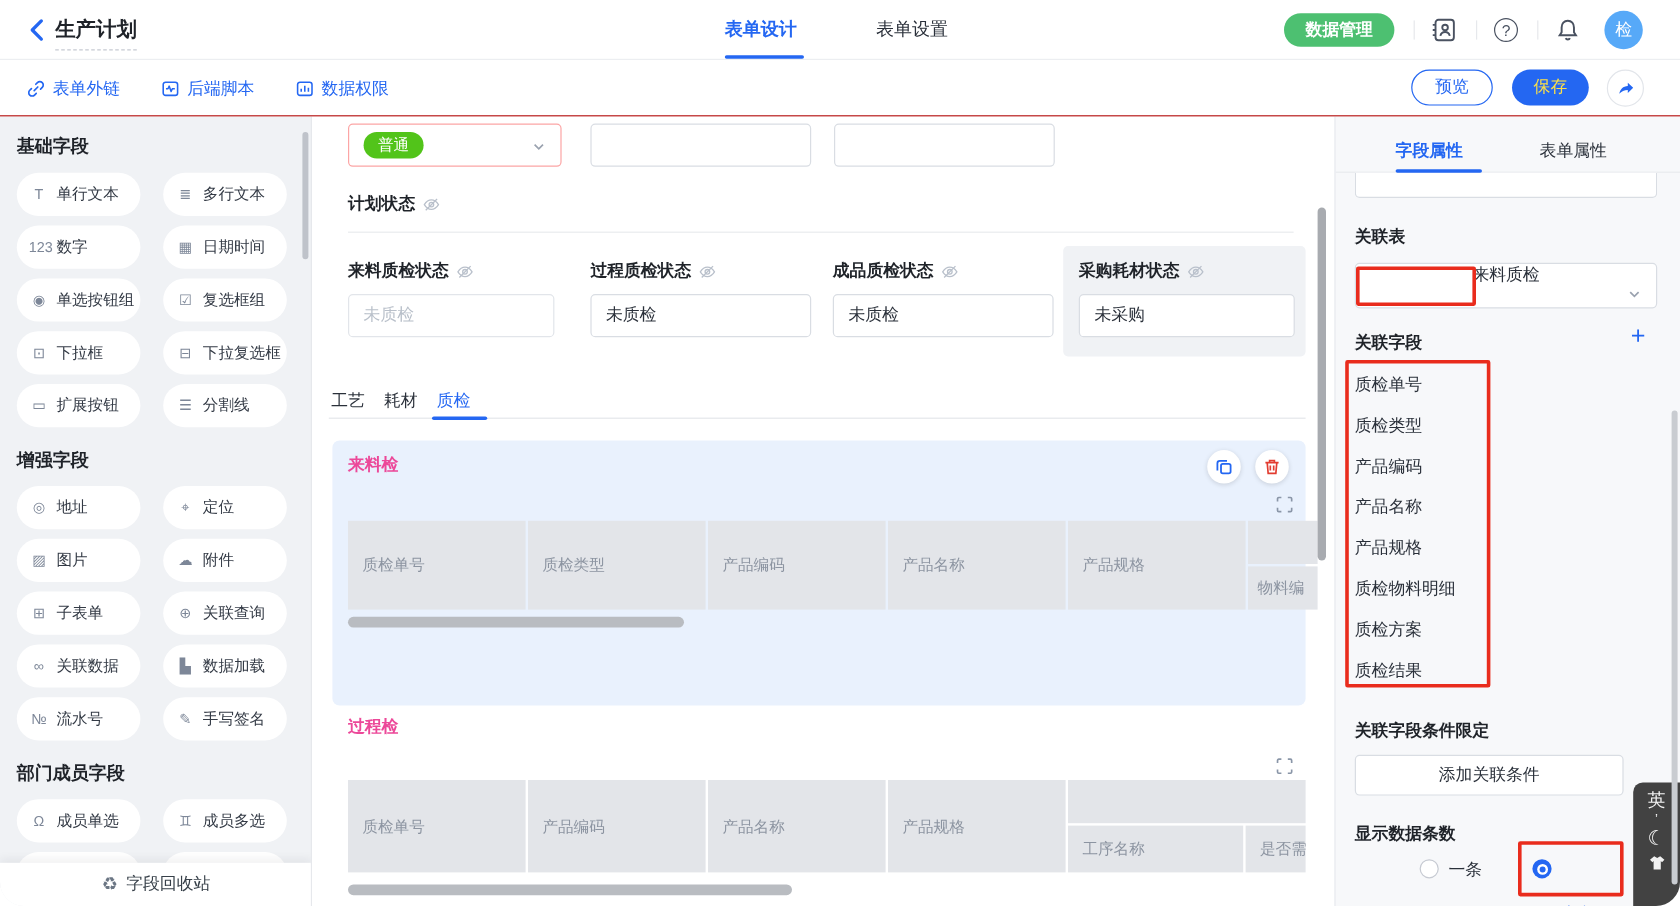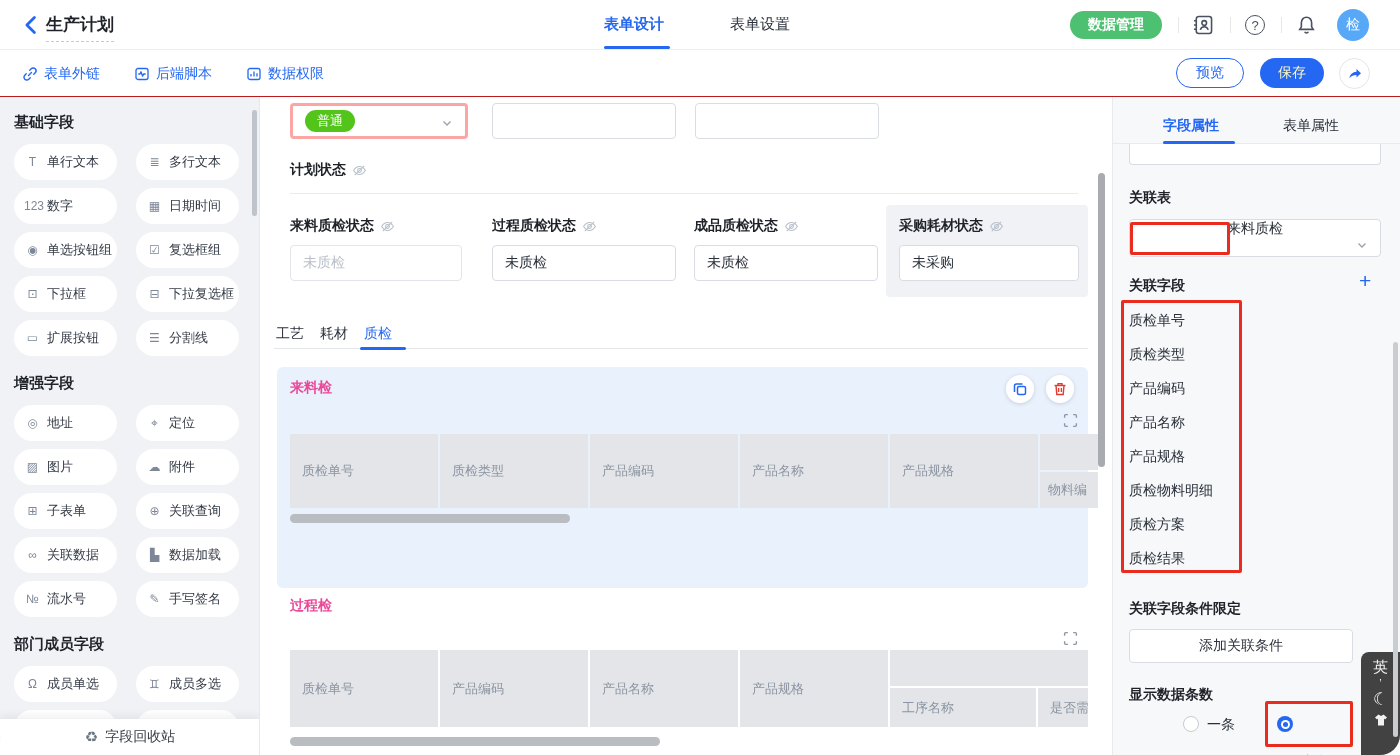--- a/index.html
+++ b/index.html
@@ -19,42 +19,42 @@
   .tb-divider { position:absolute; top:17px; width:1px; height:16px; background:#e6e8ec; }
   .tb-icon { position:absolute; top:14px; width:22px; height:22px; cursor:pointer; }
   .help-circle { position:absolute; left:1245px; top:15px; width:20px; height:20px; border:1.4px solid #4a5261; border-radius:50%; color:#4a5261; font-size:13px; display:flex; align-items:center; justify-content:center; cursor:pointer; }
   .avatar { position:absolute; left:1337px; top:9px; width:32px; height:32px; background:#57a9f8; border-radius:50%; color:#fff; font-size:14px; display:flex; align-items:center; justify-content:center; cursor:pointer; }
 
   
   .subbar { position:absolute; left:0; top:50px; width:1400px; height:47px; background:#fff; border-bottom:1px solid #b91c1c; z-index:29; }
   .sub-links { position:absolute; left:22px; top:0; height:47px; display:flex; align-items:center; gap:34px; }
   .sub-link { display:flex; align-items:center; gap:6px; color:#2467f2; font-size:14px; cursor:pointer; }
   .btn-preview { position:absolute; left:1176px; top:8px; width:68px; height:30px; border:1px solid #2467f2; color:#2467f2; background:#fff; border-radius:16px; font-size:14px; display:flex; align-items:center; justify-content:center; cursor:pointer; }
-  .btn-save { position:absolute; left:1260px; top:8px; width:64px; height:30px; background:#2467f2; color:#fef9c3; border-radius:16px; font-size:14px; display:flex; align-items:center; justify-content:center; cursor:pointer; }
+  .btn-save { position:absolute; left:1260px; top:8px; width:64px; height:30px; background:#2467f2; color:#fde047; border-radius:16px; font-size:14px; display:flex; align-items:center; justify-content:center; cursor:pointer; }
   .btn-share { position:absolute; left:1339px; top:8px; width:31px; height:31px; border:1px solid #e2e5ea; background:#fff; border-radius:50%; display:flex; align-items:center; justify-content:center; cursor:pointer; }
 
   
   .sidebar { position:absolute; left:0; top:97px; width:260px; height:658px; background:#f0f2f5; border-right:1px solid #e6e8ec; overflow:hidden; }
   .sb-inner { padding:16px 14px 0 14px; }
   .sb-title { font-size:15px; font-weight:700; color:#1f2329; margin-bottom:12px; }
   .sb-section { margin-top:18px; }
   .sb-section:first-child { margin-top:0; }
   .pill-grid { display:grid; grid-template-columns:103px 103px; column-gap:19px; row-gap:8px; }
   .pill { height:36px; background:#fff; border-radius:18px; display:flex; align-items:center; padding:0 10px; gap:6px; cursor:grab; overflow:hidden; white-space:nowrap; }
   .pill .picon { width:17px; text-align:center; color:#7d8798; font-size:12px; flex:none; }
   .pill .plabel { font-size:13px; color:#333a45; }
   .stub-row { display:grid; grid-template-columns:103px 103px; column-gap:19px; margin-top:8px; }
   .pill.stub { height:36px; }
   .recycle-bar { position:absolute; left:0; bottom:0; width:260px; height:36px; background:#fff; box-shadow:0 -3px 8px rgba(31,35,41,.07); display:flex; align-items:center; justify-content:center; gap:7px; font-size:14px; color:#374049; cursor:pointer; z-index:5; }
   .recycle-bar .ricon { color:#6b7684; font-size:15px; }
   .sb-scroll { position:absolute; left:252px; top:13px; width:5px; height:106px; background:#bfc3ca; border-radius:3px; z-index:6; }
 
   
   .canvas { position:absolute; left:260px; top:97px; width:852px; height:658px; background:#fff; }
-  .sel-box { position:absolute; left:30px; top:6px; width:178px; height:36px; border:3px solid #fca5a5; border-radius:4px; background:#fff; display:flex; align-items:center; padding:0 12px; cursor:pointer; }
+  .sel-box { position:absolute; left:30px; top:6px; width:178px; height:36px; border:1px solid #fca5a5; border-radius:4px; background:#fff; display:flex; align-items:center; padding:0 12px; cursor:pointer; }
   .tag-green { background:#52c41a; color:#fff; font-size:13px; border-radius:11px; padding:2px 12px; }
   .sel-box .chev { margin-left:auto; }
   .cinput { position:absolute; height:36px; border:1px solid #d9dde3; border-radius:4px; background:#fff; display:flex; align-items:center; padding:0 12px; font-size:14px; color:#2a303a; }
   .cinput.muted { color:#b9c0ca; border-color:#e2e5ea; }
   .flabel { position:absolute; font-size:14px; font-weight:700; color:#1f2329; display:flex; align-items:center; gap:6px; white-space:nowrap; }
   .divider-line { position:absolute; left:30px; top:96px; width:788px; height:1px; background:#e9ebee; }
   .sel-block { position:absolute; left:626px; top:108px; width:202px; height:92px; background:#f0f2f5; border-radius:4px; }
   .ctab { position:absolute; top:228px; font-size:14px; color:#2a303a; cursor:pointer; }
   .ctab.active { color:#2467f2; }
   .ctab-underline { position:absolute; left:100px; top:250px; width:46px; height:3px; background:#2467f2; border-radius:2px; z-index:2; }

